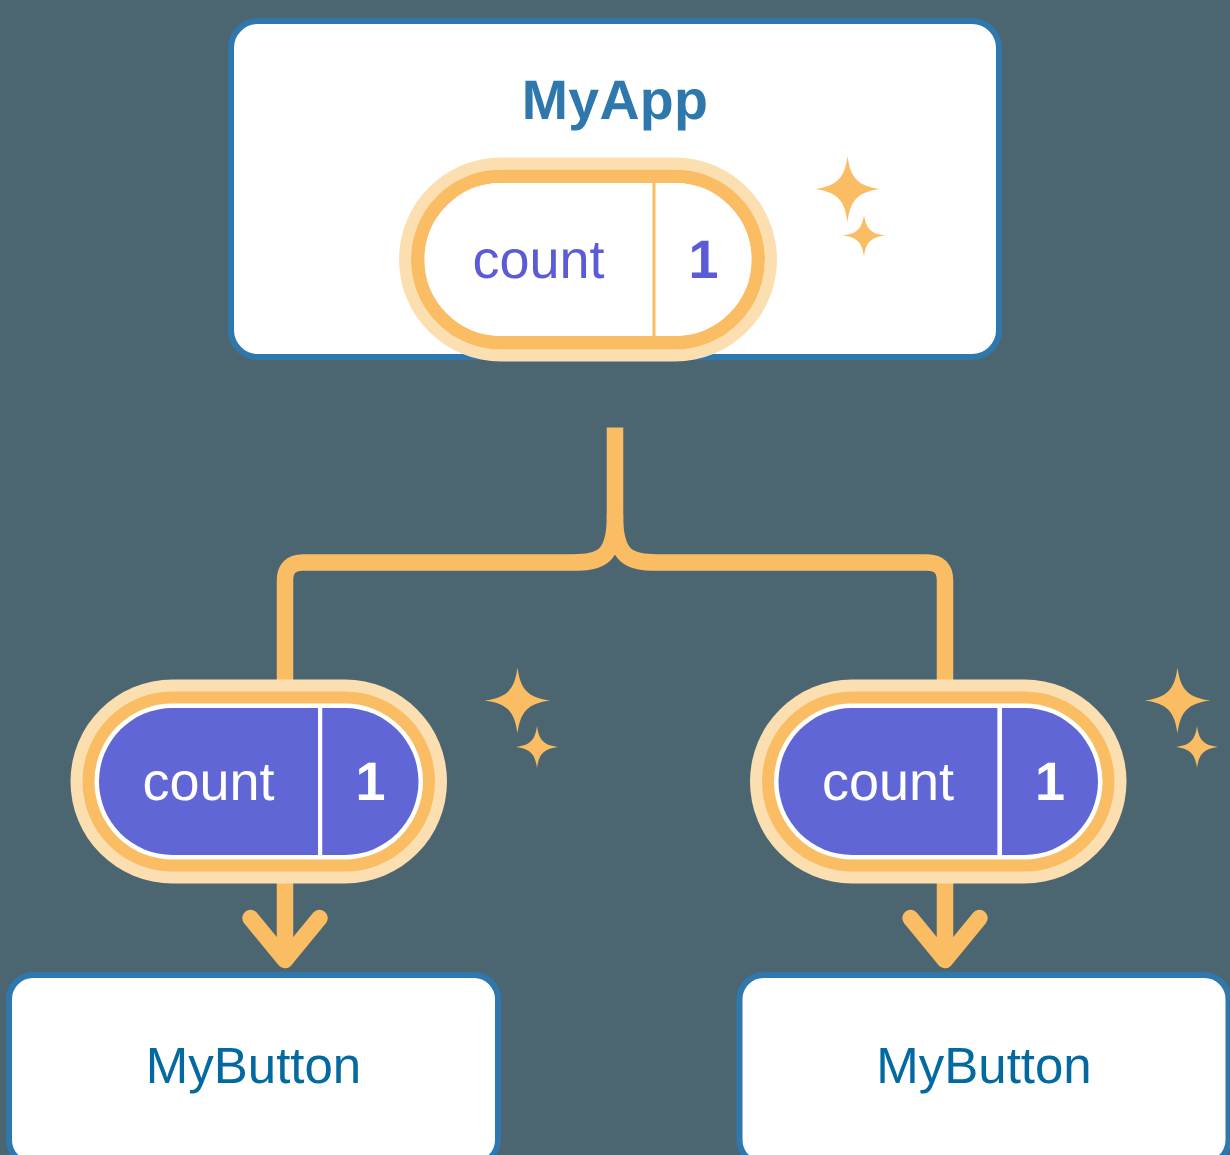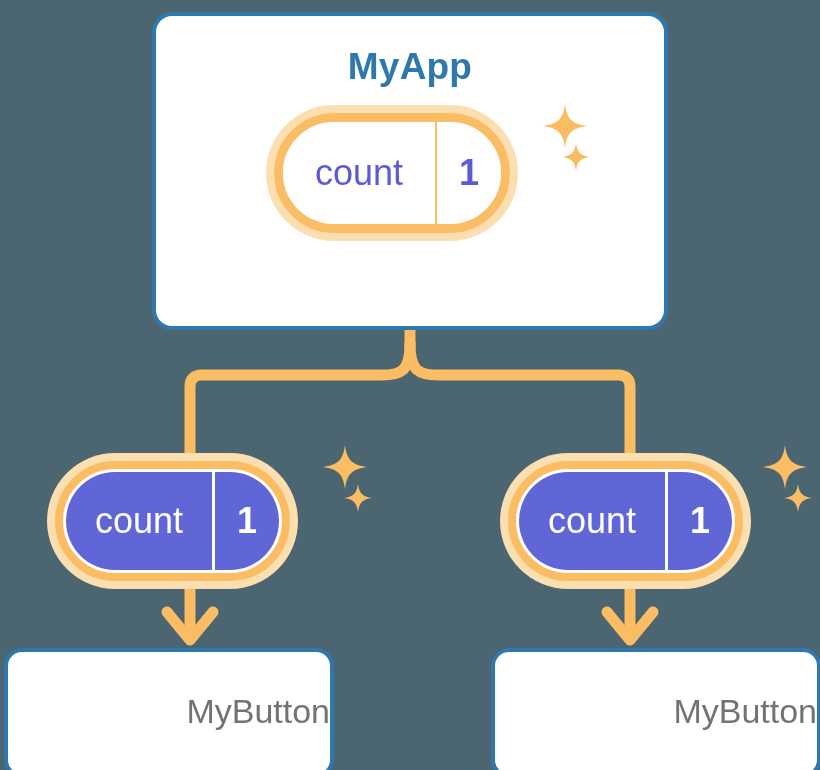--- a/index.html
+++ b/index.html
@@ -34,21 +34,21 @@
     background: #ffffff;
     border: 4px solid #2f78ad;
     border-radius: 16px;
     box-sizing: border-box;
     z-index: 2;
   }
   .card-root {
     left: 152px;
     top: 12px;
     width: 516px;
-    height: 318px;
+    height: 228px;
     border-radius: 20px;
   }
   .card-title {
     position: absolute;
     left: 0;
     right: 0;
     top: 32px;
     text-align: center;
     color: #2f78ad;
     font-size: 37px;
@@ -60,22 +60,22 @@
     width: 330px;
     height: 130px;
     border-radius: 18px;
   }
   .card-leaf-left  { left: 4px;   top: 648px; }
   .card-leaf-right { left: 491px; top: 648px; }
   .card-leaf .leaf-label {
     position: absolute;
     left: 0; right: 0;
     top: 42px;
-    text-align: right;
-    color: #737373;
+    text-align: center;
+    color: #0369a1;
     font-size: 34px;
     font-weight: 400;
     line-height: 1;
   }
 
   
   .pill-wrap {
     position: absolute;
     z-index: 3;
   }

